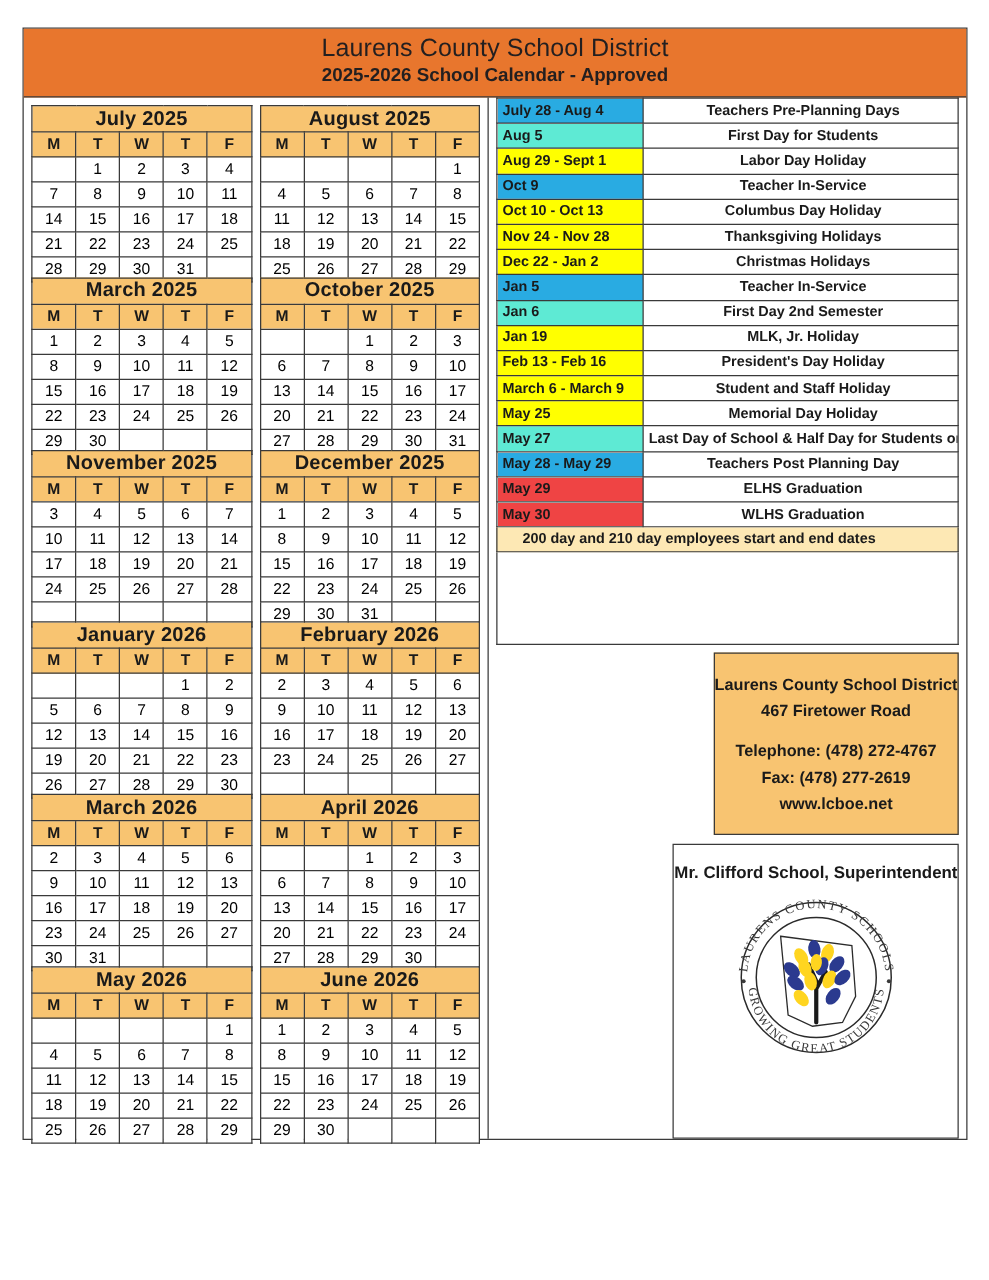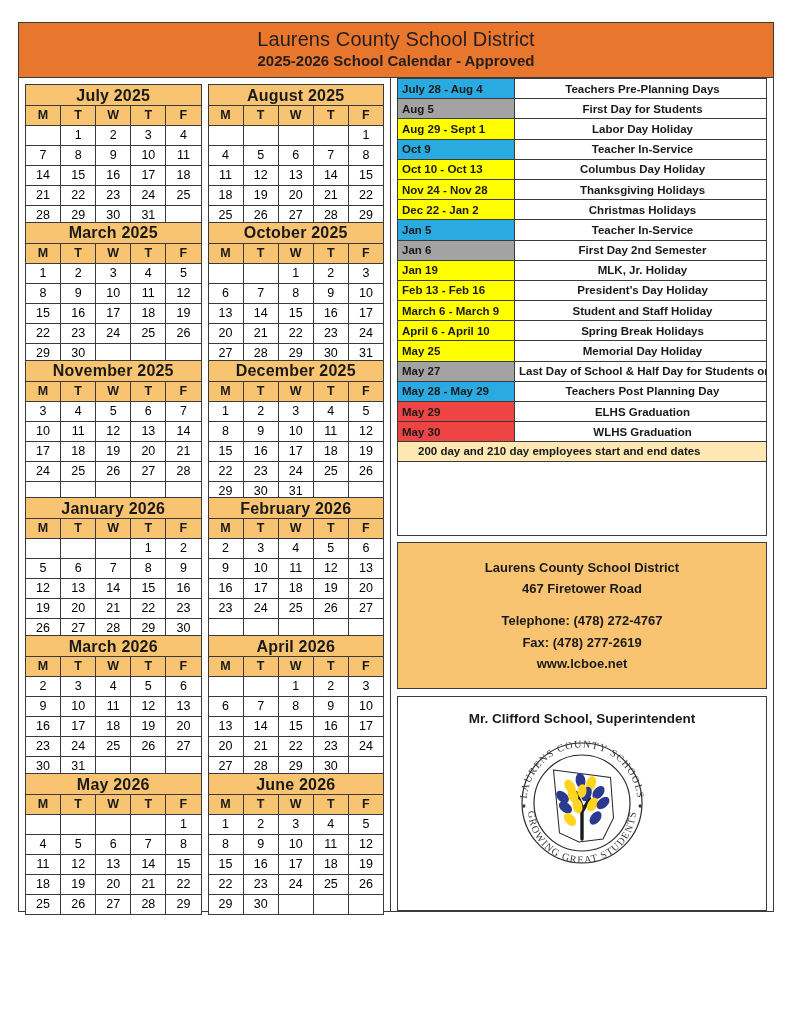--- a/index.html
+++ b/index.html
@@ -59,21 +59,21 @@
   table.leg{width:100%;border-collapse:collapse;table-layout:fixed;}
   table.leg td{
     border:1px solid #3a3a3a;height:19.2px;padding:0 0 0 4px;
     font-size:11.5px;font-weight:bold;color:#1a1a1a;line-height:18px;
     white-space:nowrap;overflow:hidden;
   }
   table.leg td.key{width:112px;}
   table.leg td.desc{background:#ffffff;text-align:center;font-size:11.5px;}
   td.k-y{background:#FFFF00;}
   td.k-b{background:#29ABE2;}
-  td.k-g{background:#a3a3a3;}
+  td.k-g{background:#5eead4;}
   td.k-v{background:#ef4444;}
   .note{
     border:1px solid #3a3a3a;border-top:0;background:#FDE8B4;
     font-size:11.5px;font-weight:bold;color:#1a1a1a;
     padding:2px 0 2px 20px;line-height:15px;box-sizing:border-box;
   }
   .gapbox{border:1px solid #3a3a3a;border-top:0;background:#ffffff;height:74px;box-sizing:border-box;}
 
   
   .addr{
@@ -84,21 +84,21 @@
   .addr .sp{display:block;height:11px;}
 
   
   .supbox{
     margin-top:7px;border:1px solid #3a3a3a;background:#ffffff;
     flex:1 1 auto;min-height:0;box-sizing:border-box;
     display:flex;flex-direction:column;align-items:center;padding-top:14px;
   }
   .supname{font-size:13.5px;font-weight:bold;color:#1a1a1a;}
   .seal{margin-top:2px;}
-  .pad-r{padding:0 6px;}
+  .pad-r{padding:0 6px;align-items:flex-end;}
 </style>
 </head>
 <body>
 
 <div class="page">
   <div class="sheet">
 
     <div class="hdr">
       <div class="hdr-l1">Laurens County School District</div>
       <div class="hdr-l2">2025-2026 School Calendar - Approved</div>
@@ -803,24 +803,20 @@
                   <td class="key k-y">Jan 19</td>
                   <td class="desc">MLK, Jr. Holiday</td>
                 </tr>
                 <tr>
                   <td class="key k-y">Feb 13 - Feb 16</td>
                   <td class="desc">President's Day Holiday</td>
                 </tr>
                 <tr>
                   <td class="key k-y">March 6 - March 9</td>
                   <td class="desc">Student and Staff Holiday</td>
-                </tr>
-                <tr>
-                  <td class="key k-y">April 6 - April 10</td>
-                  <td class="desc">Spring Break Holidays</td>
                 </tr>
                 <tr>
                   <td class="key k-y">May 25</td>
                   <td class="desc">Memorial Day Holiday</td>
                 </tr>
                 <tr>
                   <td class="key k-g">May 27</td>
                   <td class="desc">Last Day of School &amp; Half Day for Students only</td>
                 </tr>
                 <tr>

